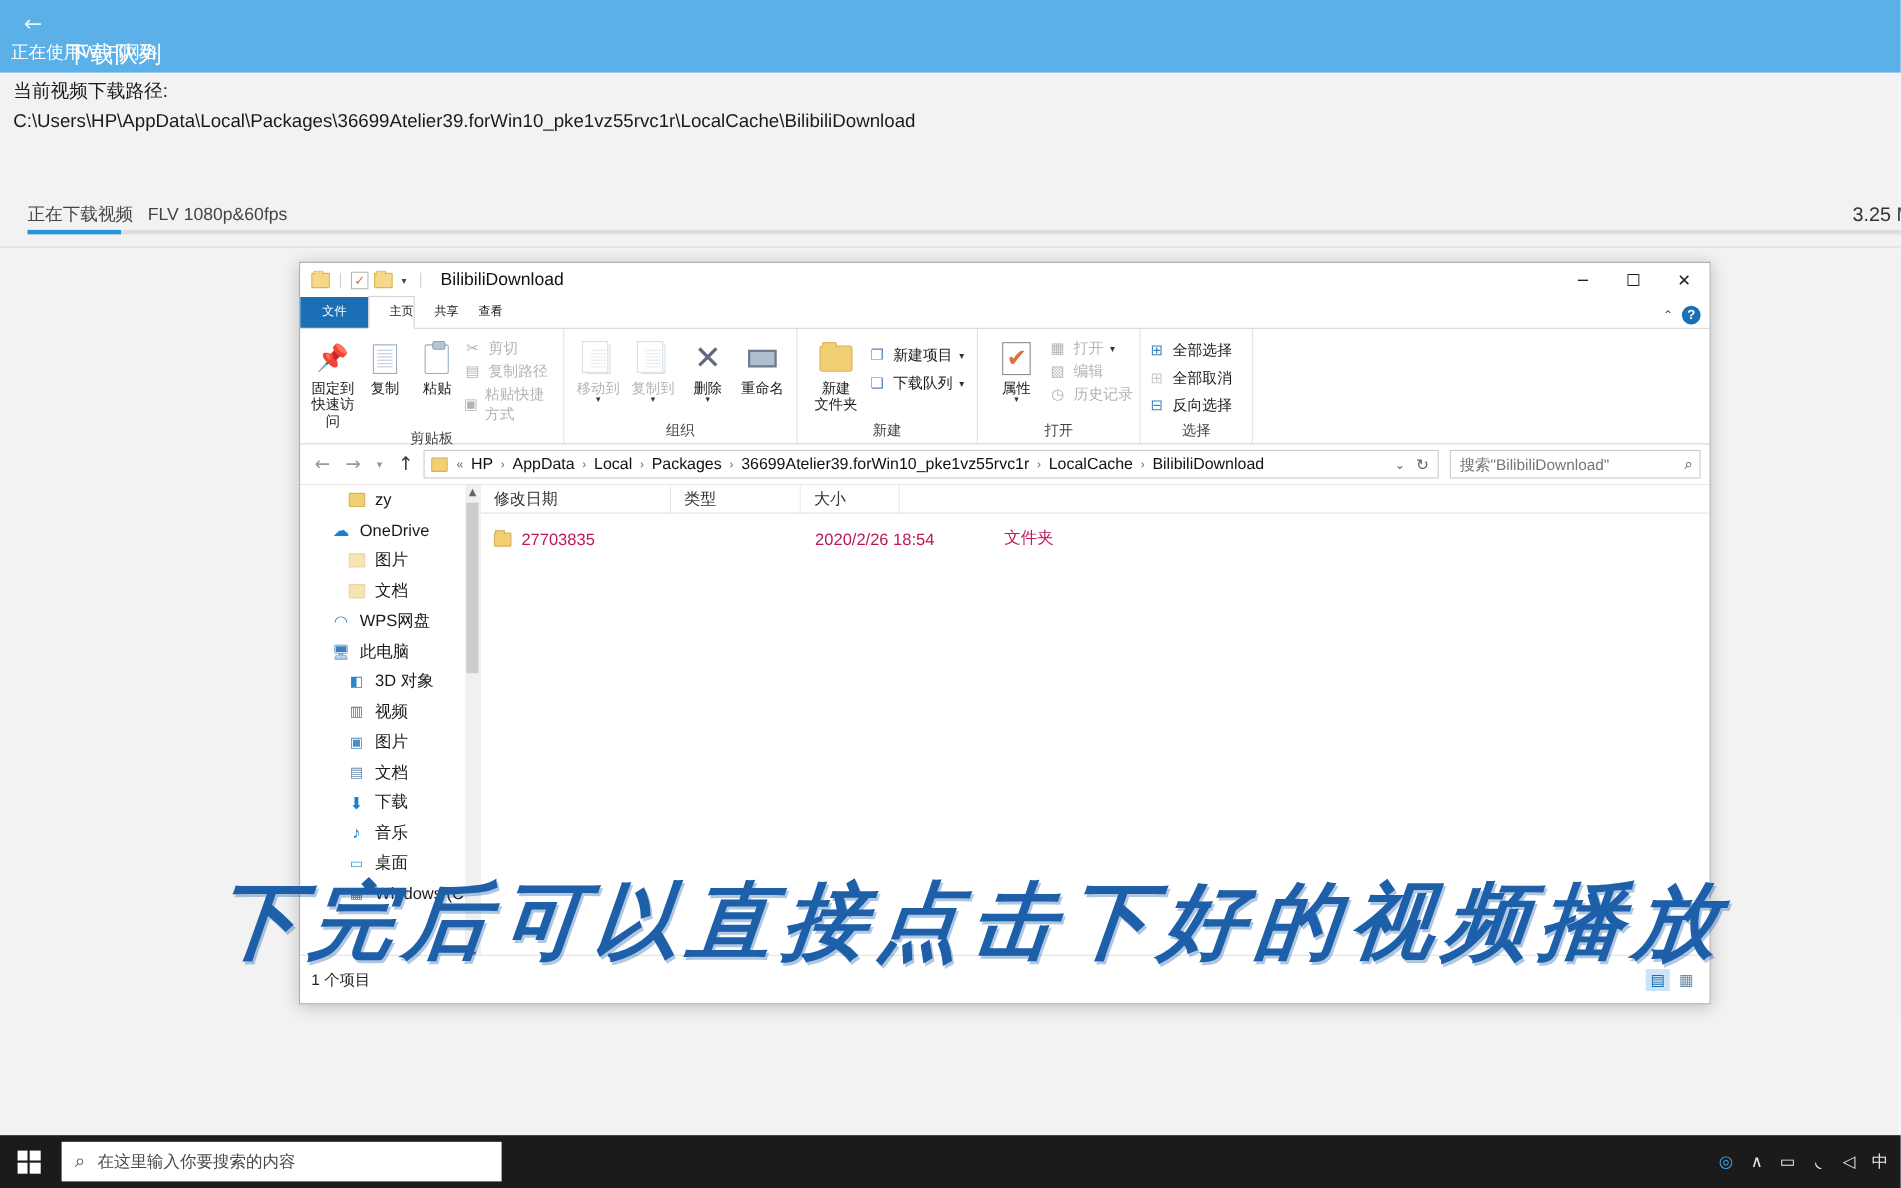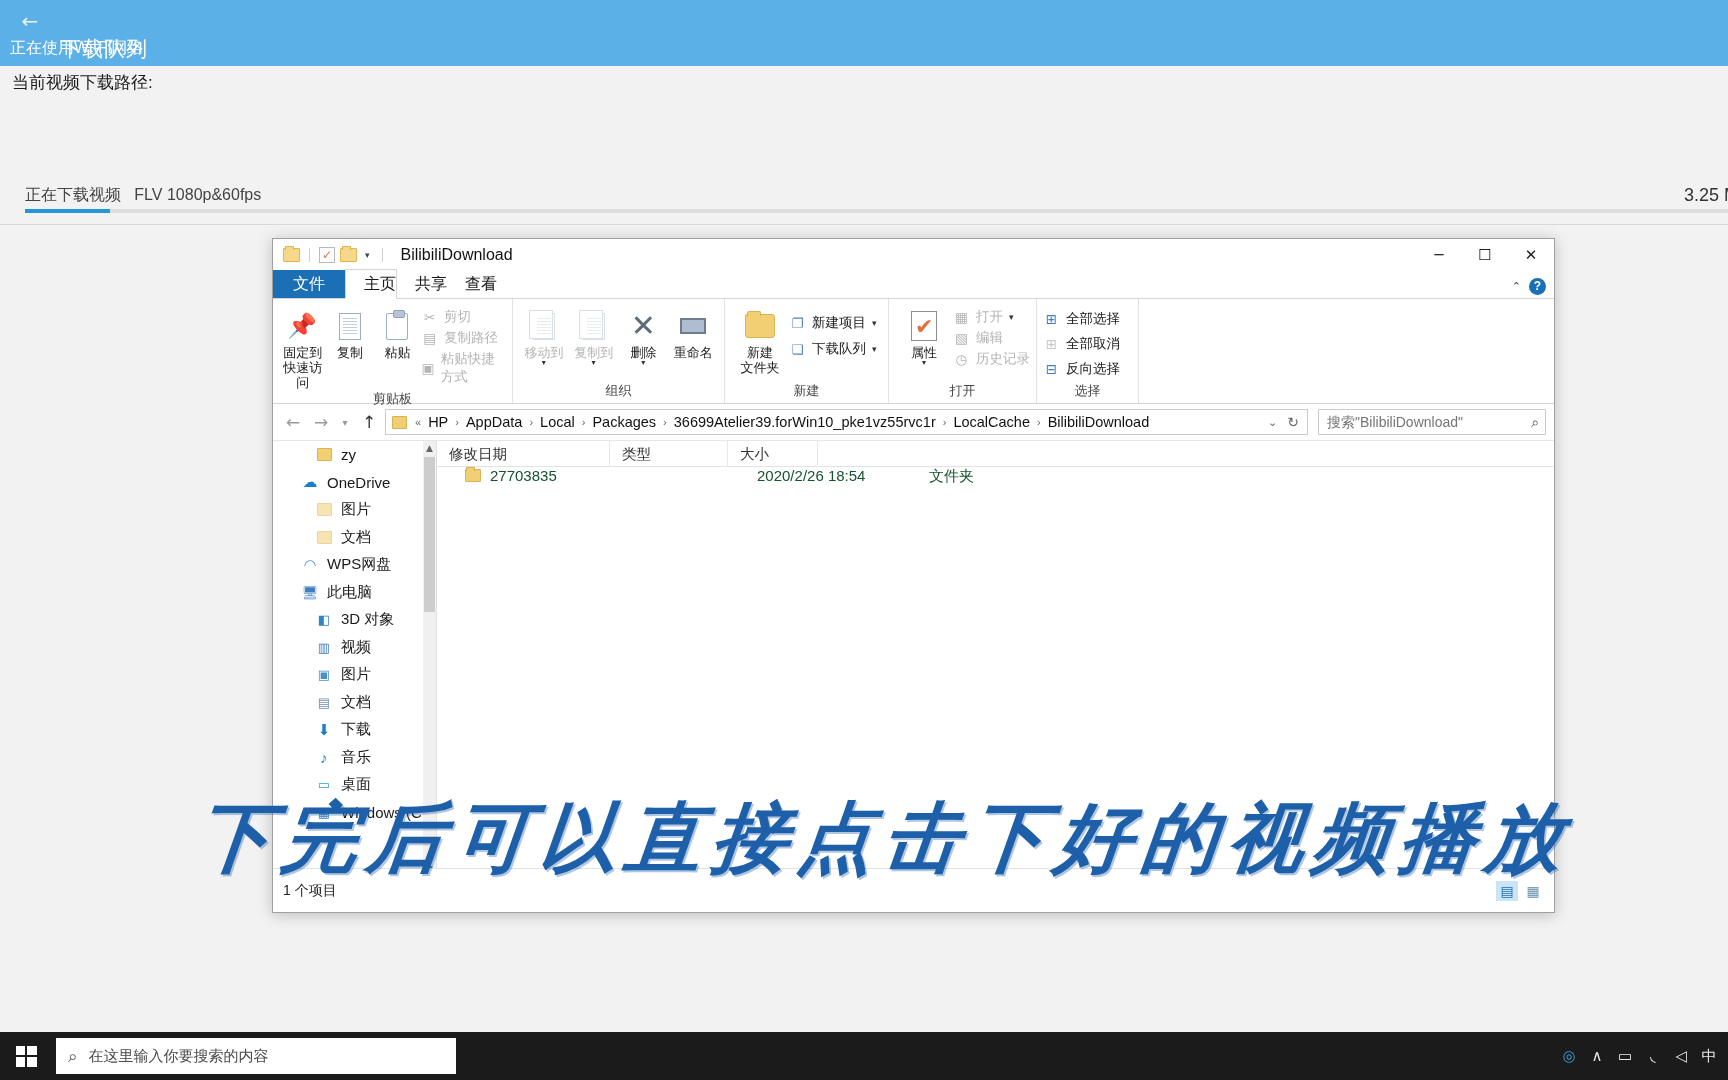--- a/index.html
+++ b/index.html
@@ -103,21 +103,21 @@
     justify-content: center; font-size: 15px; color: #202020;
     font-family: "DejaVu Sans", sans-serif;
   }
 
   
   .ex-tabs {
     position: relative; height: 28px; background: #ffffff;
     display: flex; align-items: flex-end; border-bottom: 1px solid #d4d4d4;
   }
   .ex-tab {
-    padding: 4px 0 5px 18px; font-size: 16px; color: #1a1a1a;
+    padding: 4px 0 5px 18px; font-size: 11px; color: #1a1a1a;
     line-height: 19px;
   }
   .ex-tab.file { background: #1a6fb5; color: #ffffff; padding-left: 20px; padding-right: 20px; }
   .ex-tab.active {
     background: #ffffff; border: 1px solid #d4d4d4; border-bottom: 1px solid #ffffff;
     margin-bottom: -1px;
   }
   .ribbon-right {
     position: absolute; right: 8px; bottom: 3px; display: flex; gap: 8px;
     align-items: center;
@@ -263,21 +263,21 @@
     display: flex; height: 26px; align-items: center;
     border-bottom: 1px solid #e2e2e2; font-size: 14.5px; color: #333;
     position: relative;
   }
   .colhdr .c { padding-left: 12px; position: relative; height: 26px; line-height: 26px; }
   .colhdr .c + .c { border-left: 1px solid #e8e8e8; }
   .sort-mark {
     position: absolute; left: 140px; top: -4px; font-size: 12px; color: #9a9a9a;
     font-family: "DejaVu Sans", sans-serif;
   }
-  .row { display: flex; align-items: flex-start; height: 32px; font-size: 15px; color: #14532d; padding-left: 16px; }
+  .row { display: flex; align-items: flex-end; height: 32px; font-size: 15px; color: #be185d; }
   .row .c { padding-left: 12px; display: flex; align-items: center; gap: 9px; }
   .row-folder {
     width: 16px; height: 13px; background: #f3cf74; border: 1px solid #d9b159;
     position: relative; border-radius: 1px;
   }
   .row-folder:before {
     content:""; position:absolute; left:0px; top:-3px; width:7px; height:3px;
     background:#f3cf74; border:1px solid #d9b159; border-bottom:none;
   }
 
@@ -376,20 +376,21 @@
 <div id="root">
 
   <div class="bili-app">
     <div class="bili-titlebar">
       <div class="bili-back">←</div>
       <div class="bili-title">下载队列</div>
       <div class="bili-wifi">正在使用Wi-Fi网络</div>
     </div>
 
     <div class="bili-pathlabel">当前视频下载路径:</div>
+    <div class="bili-path">C:\Users\HP\AppData\Local\Packages\36699Atelier39.forWin10_pke1vz55rvc1r\LocalCache\BilibiliDownload</div>
 
     <div class="bili-item-status">
       <span>正在下载视频</span>
       &nbsp;
       <span>FLV 1080p&amp;60fps</span>
     </div>
     <div class="bili-item-size">3.25 M</div>
 
     <div class="bili-progress-track">
       <div class="bili-progress-fill" id="progfill" style="width: 5%;"></div>

